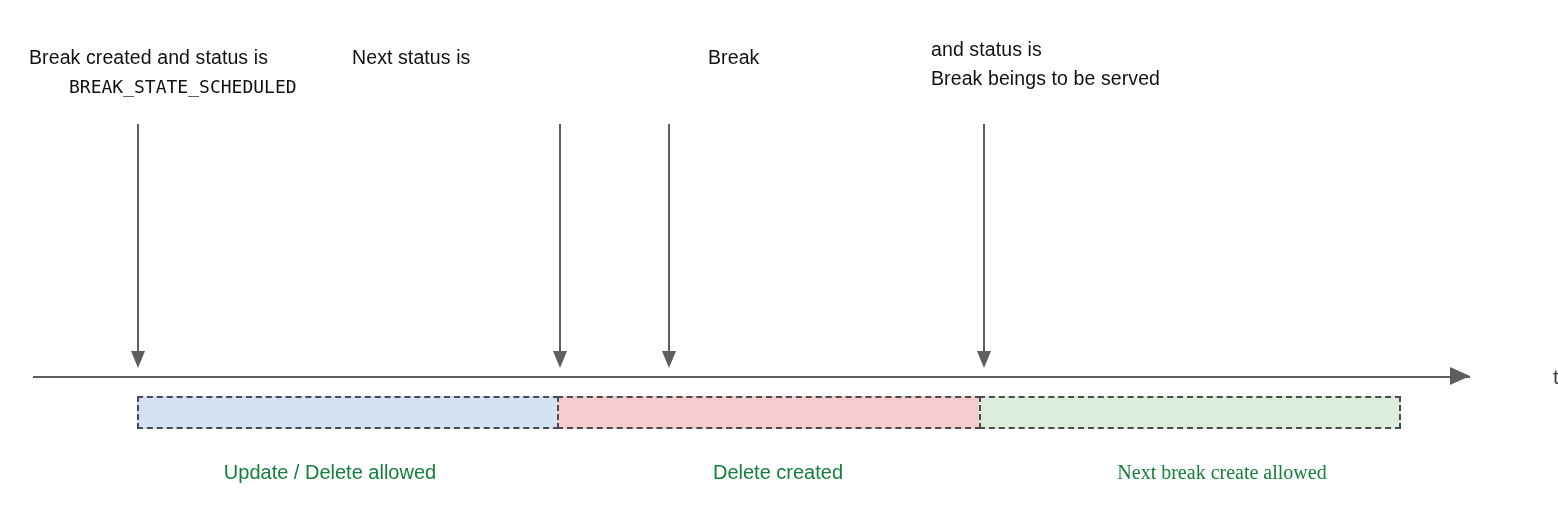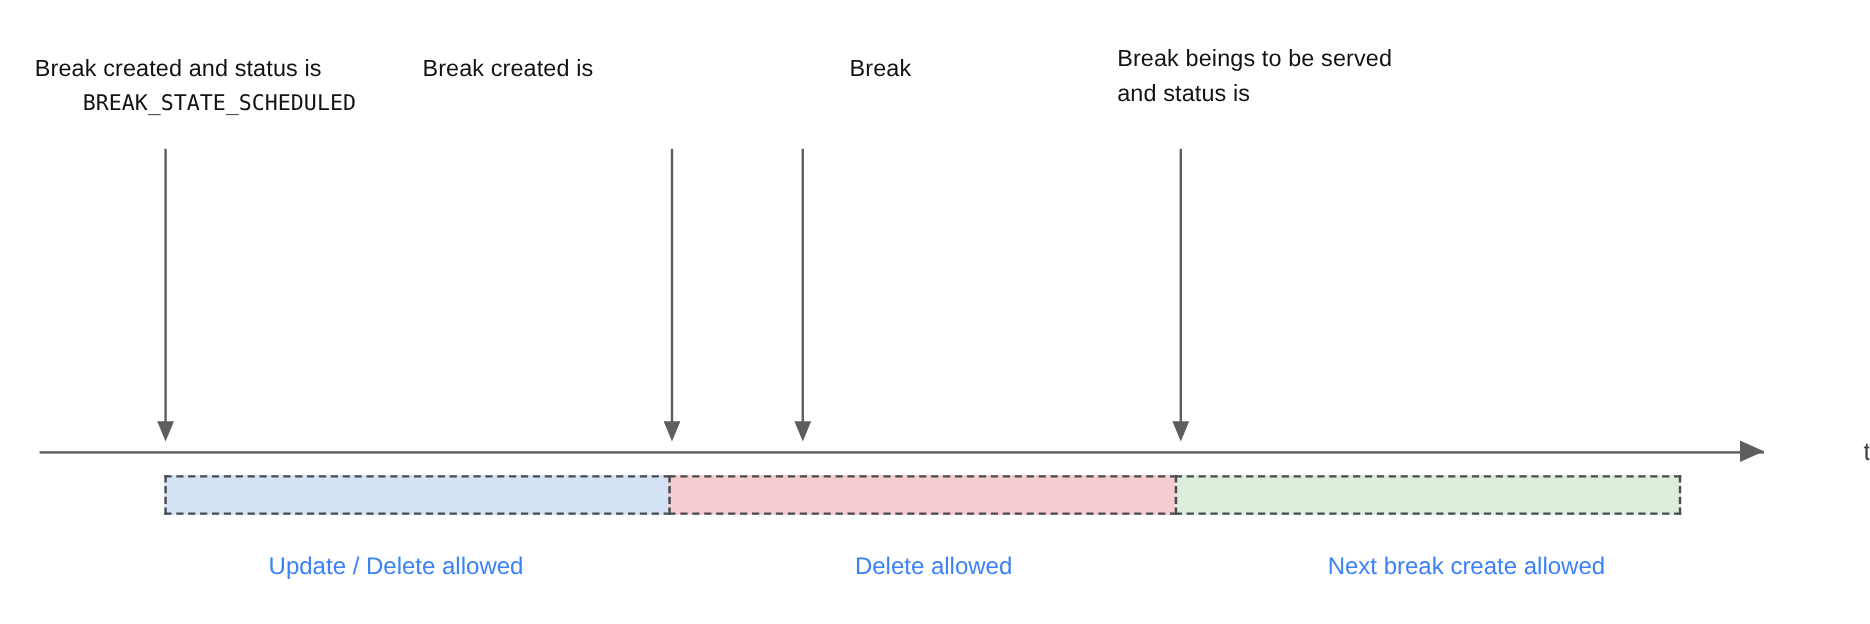--- a/index.html
+++ b/index.html
@@ -104,45 +104,45 @@
   }
   .phase-segment + .phase-segment {
     border-left: 2px dashed #4a4a52;
     margin-left: -2px;
   }
 
   
   .phase-caption {
     position: absolute;
     font-size: 20px;
-    color: #3b82f6;
+    color: #15803d;
     text-align: center;
     white-space: nowrap;
     transform: translateX(-50%);
   }
 </style>
 </head>
 <body>
 
 <div id="canvas">
 
   <div id="event-labels">
       <div class="event-label" style="left: 29px; top: 43px;">
         <div class="prose">Break created and status is</div>
         <div class="code">BREAK_STATE_SCHEDULED</div>
       </div>
       <div class="event-label" style="left: 352px; top: 43px;">
-        <div class="prose">Break created is</div>
+        <div class="prose">Next status is</div>
       </div>
       <div class="event-label" style="left: 708px; top: 43px;">
         <div class="prose">Break</div>
       </div>
       <div class="event-label" style="left: 931px; top: 35px;">
+        <div class="prose">and status is</div>
         <div class="prose">Break beings to be served</div>
-        <div class="prose">and status is</div>
       </div>
     </div>
 
   <div id="event-arrows">
       <div class="event-arrow" style="left: 129px; top: 124px; height: 244px;">
         <div class="shaft"></div>
         <div class="head"></div>
       </div>
       <div class="event-arrow" style="left: 551px; top: 124px; height: 244px;">
         <div class="shaft"></div>
@@ -163,17 +163,17 @@
   <div id="time-axis-label">time</div>
 
   <div id="phase-bar" style="width: 1268px;">
       <div class="phase-segment" style="width: 422px; background: rgb(211, 227, 243); border-color: rgb(74, 74, 82);"></div>
       <div class="phase-segment" style="width: 424px; background: rgb(245, 205, 208); border-color: rgb(74, 74, 82);"></div>
       <div class="phase-segment" style="width: 422px; background: rgb(220, 237, 219); border-color: rgb(74, 74, 82);"></div>
     </div>
 
   <div id="phase-captions">
       <div class="phase-caption" style="left: 330px; top: 461px;">Update / Delete allowed</div>
-      <div class="phase-caption" style="left: 778px; top: 461px;">Delete allowed</div>
-      <div class="phase-caption" style="left: 1222px; top: 461px;">Next break create allowed</div>
+      <div class="phase-caption" style="left: 778px; top: 461px;">Delete created</div>
+      <div class="phase-caption" style="left: 1222px; top: 461px; font-family: Liberation Serif, serif;">Next break create allowed</div>
     </div>
 
 </div>
 
 </body></html>

